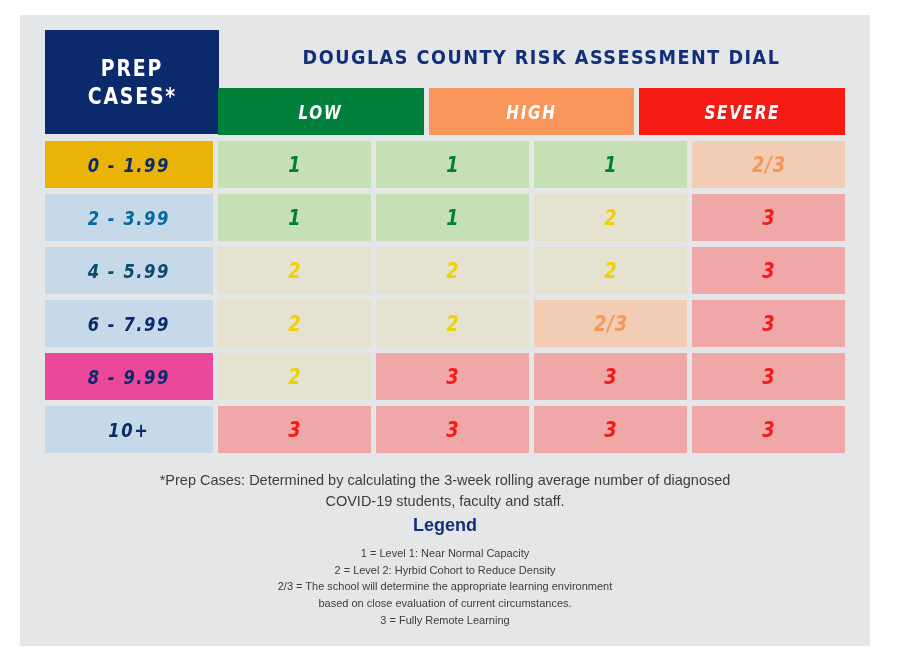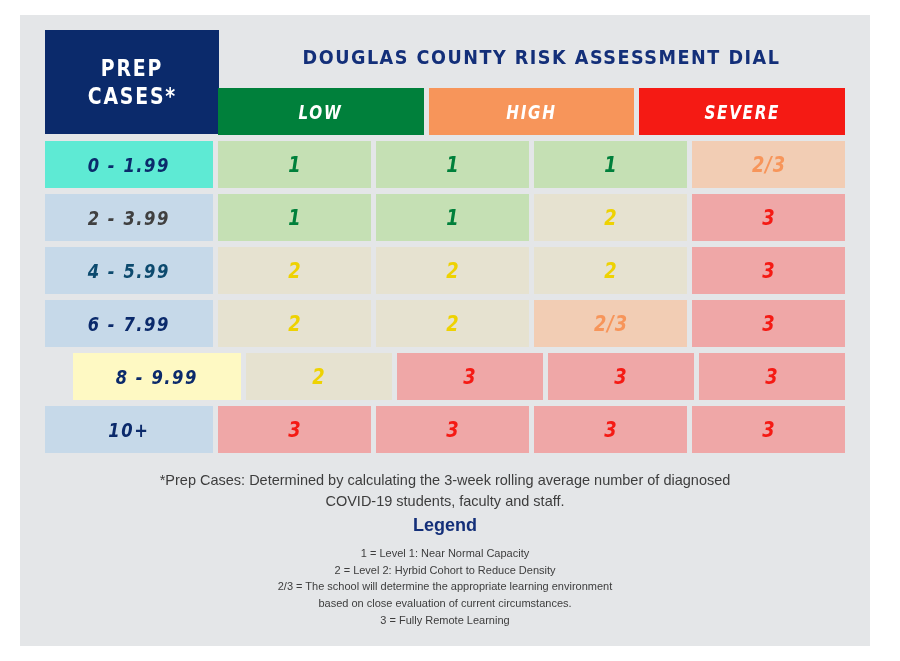--- a/index.html
+++ b/index.html
@@ -198,38 +198,38 @@
         <div class="cat-cell" style="background: rgb(247, 149, 90); color: rgb(255, 255, 255);">
             <span>HIGH</span>
           </div>
         <div class="cat-cell" style="background: rgb(245, 26, 20); color: rgb(255, 255, 255);">
             <span>SEVERE</span>
           </div>
       </div>
 
       <div id="body-rows">
           <div class="grid-row data-row">
-            <div class="rowlabel-cell lbl" style="background: #5eead4; color: rgb(11, 42, 107);">
+            <div class="rowlabel-cell lbl" style="background: #eab308; color: rgb(11, 42, 107);">
               <span>0 - 1.99</span>
             </div>
             <div class="data-cell" style="background: rgb(197, 224, 180); color: rgb(0, 128, 59);">
               <span>1</span>
             </div>
             <div class="data-cell" style="background: rgb(197, 224, 180); color: rgb(0, 128, 59);">
               <span>1</span>
             </div>
             <div class="data-cell" style="background: rgb(197, 224, 180); color: rgb(0, 128, 59);">
               <span>1</span>
             </div>
             <div class="data-cell" style="background: rgb(242, 205, 180); color: rgb(247, 149, 90);">
               <span>2/3</span>
             </div>
           </div>
           <div class="grid-row data-row">
-            <div class="rowlabel-cell lbl" style="background: rgb(198, 217, 233); color: #404040;">
+            <div class="rowlabel-cell lbl" style="background: rgb(198, 217, 233); color: #0369a1;">
               <span>2 - 3.99</span>
             </div>
             <div class="data-cell" style="background: rgb(197, 224, 180); color: rgb(0, 128, 59);">
               <span>1</span>
             </div>
             <div class="data-cell" style="background: rgb(197, 224, 180); color: rgb(0, 128, 59);">
               <span>1</span>
             </div>
             <div class="data-cell" style="background: rgb(230, 226, 208); color: rgb(238, 210, 2);">
               <span>2</span>
@@ -266,21 +266,21 @@
               <span>2</span>
             </div>
             <div class="data-cell" style="background: rgb(242, 205, 180); color: rgb(247, 149, 90);">
               <span>2/3</span>
             </div>
             <div class="data-cell" style="background: rgb(239, 167, 167); color: rgb(245, 26, 20);">
               <span>3</span>
             </div>
           </div>
           <div class="grid-row data-row">
-            <div class="rowlabel-cell lbl" style="background: #fef9c3; color: rgb(11, 42, 107); margin-left: 28px;">
+            <div class="rowlabel-cell lbl" style="background: #ec4899; color: rgb(11, 42, 107);">
               <span>8 - 9.99</span>
             </div>
             <div class="data-cell" style="background: rgb(230, 226, 208); color: rgb(238, 210, 2);">
               <span>2</span>
             </div>
             <div class="data-cell" style="background: rgb(239, 167, 167); color: rgb(245, 26, 20);">
               <span>3</span>
             </div>
             <div class="data-cell" style="background: rgb(239, 167, 167); color: rgb(245, 26, 20);">
               <span>3</span>

